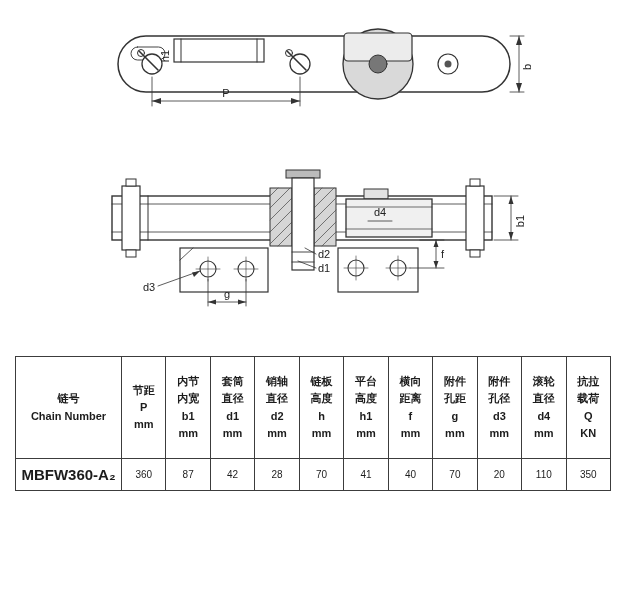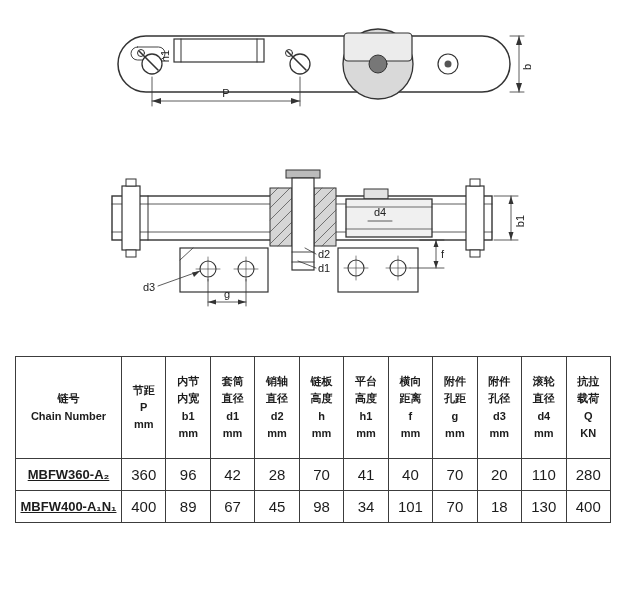--- a/index.html
+++ b/index.html
@@ -41,27 +41,26 @@
   .spec-table th {
     height: 97px;
     font-size: 11px;
     font-weight: bold;
     color: #1c1c1c;
     padding: 2px 0;
   }
   .spec-table th div { line-height: 1.55; }
   .spec-table td {
     height: 31px;
-    font-size: 15px;
+    font-size: 10px;
     color: #1c1c1c;
   }
   .spec-table td.chain-no {
     font-weight: bold;
-    font-size: 13px;
-    text-decoration: underline;
+    font-size: 15px;
   }
 </style>
 </head>
 <body>
 
 <div class="page">
 
   <div class="drawing-area">
     <svg width="626" height="348" viewBox="0 0 626 348">
 
@@ -274,41 +273,27 @@
             <div>载荷</div>
             <div>Q</div>
             <div>KN</div>
           </th>
         </tr>
       </thead>
     <tbody>
         <tr>
           <td class="chain-no">MBFW360-A₂</td>
           <td>360</td>
-          <td>96</td>
+          <td>87</td>
           <td>42</td>
           <td>28</td>
           <td>70</td>
           <td>41</td>
           <td>40</td>
           <td>70</td>
           <td>20</td>
           <td>110</td>
-          <td>280</td>
-        </tr>
-        <tr>
-          <td class="chain-no">MBFW400-A₁N₁</td>
-          <td>400</td>
-          <td>89</td>
-          <td>67</td>
-          <td>45</td>
-          <td>98</td>
-          <td>34</td>
-          <td>101</td>
-          <td>70</td>
-          <td>18</td>
-          <td>130</td>
-          <td>400</td>
+          <td>350</td>
         </tr>
       </tbody>
   </table>
 
 </div>
 
 </body></html>

